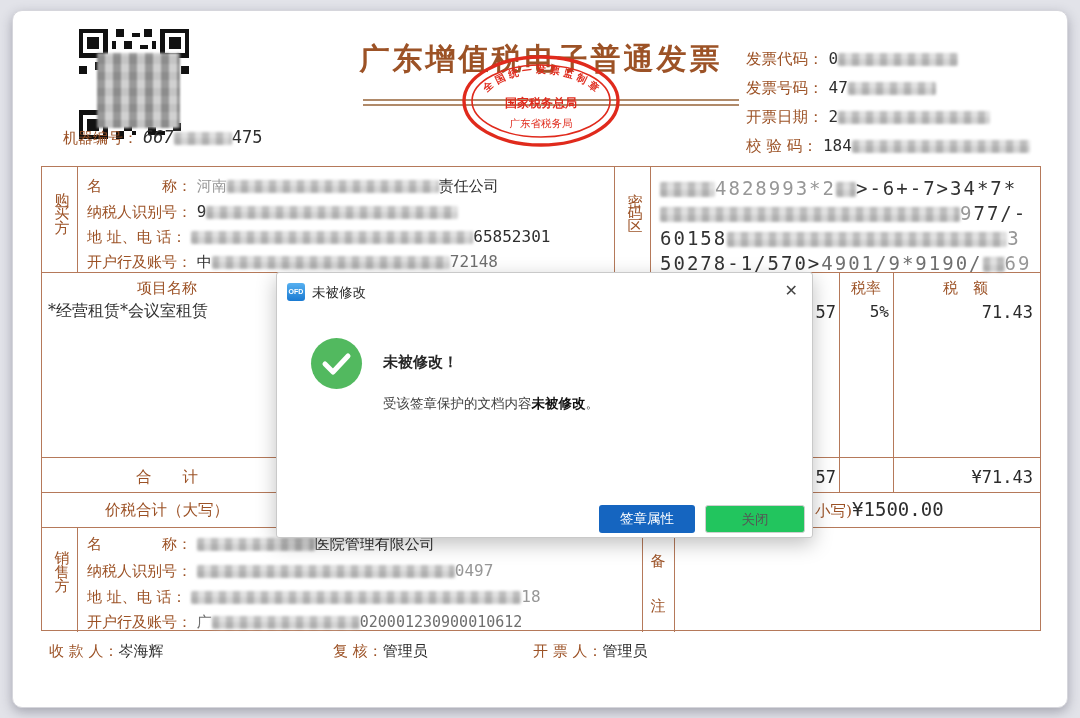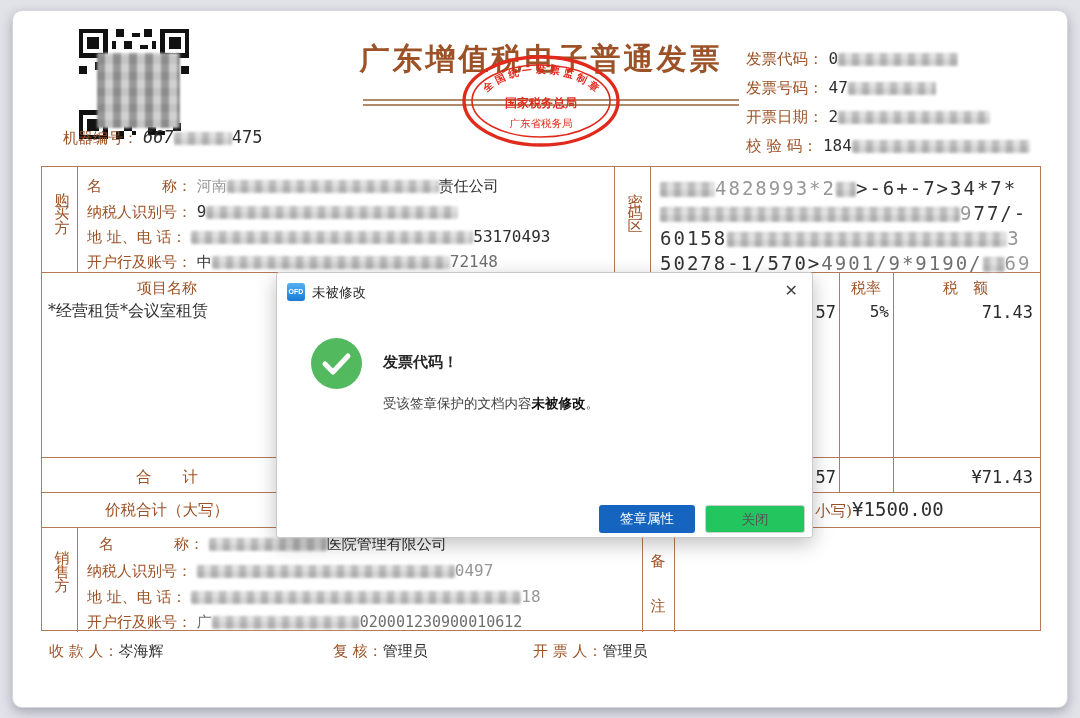--- a/index.html
+++ b/index.html
@@ -193,21 +193,21 @@
     <div class="cell-line" style="left:45px; top:10px;">
       <span class="lab">名　　　　称：</span>
       <span class="val faint">河南</span><span class="rd" style="width:212px;"></span><span class="val">责任公司</span>
     </div>
     <div class="cell-line" style="left:45px; top:35px;">
       <span class="lab">纳税人识别号：</span>
       <span class="mono" style="font-size:16px;">9</span><span class="rd" style="width:252px;"></span>
     </div>
     <div class="cell-line" style="left:45px; top:60px;">
       <span class="lab">地 址、电 话：</span>
-      <span class="rd" style="width:282px;"></span><span class="mono" style="font-size:16px;">53170493</span>
+      <span class="rd" style="width:282px;"></span><span class="mono" style="font-size:16px;">65852301</span>
     </div>
     <div class="cell-line" style="left:45px; top:85px;">
       <span class="lab">开户行及账号：</span>
       <span class="val">中</span><span class="rd" style="width:238px;"></span><span class="mono mid" style="font-size:16px;">72148</span>
     </div>
 
     <div class="vside" style="left:583px; top:14px;">密码区</div>
     <div class="pw" style="position:absolute; left:618px; top:10px;">
       <span class="rd" style="width:55px; height:15px;"></span><span class="faint">4828993*2</span><span class="rd" style="width:20px; height:15px;"></span><span>&gt;-6+-7&gt;34*7*</span>
     </div>
@@ -234,21 +234,21 @@
     <div class="num abs" style="left:740px; top:300px; width:54px;">57</div>
     <div class="num abs" style="left:851px; top:300px; width:140px;">¥71.43</div>
 
     <div class="hdr abs" style="left:0; top:333px; width:250px; font-size:15.5px;">价税合计（大写）</div>
     <div class="abs" style="left:773px; top:331px; white-space:nowrap;">
       <span class="lab" style="font-size:15.5px;">小写)</span><span class="mono" style="font-size:19px;">¥1500.00</span>
     </div>
 
     <div class="vside" style="left:10px; top:372px;">销售方</div>
 
-    <div class="cell-line" style="left:45px; top:368px;margin-left:12px;">
+    <div class="cell-line" style="left:45px; top:368px;">
       <span class="lab">名　　　　称：</span>
       <span class="rd" style="width:118px;"></span><span class="val">医院管理有限公司</span>
     </div>
     <div class="cell-line" style="left:45px; top:394px;">
       <span class="lab">纳税人识别号：</span>
       <span class="rd" style="width:258px;"></span><span class="mono faint" style="font-size:16px;">0497</span>
     </div>
     <div class="cell-line" style="left:45px; top:420px;">
       <span class="lab">地 址、电 话：</span>
       <span class="rd" style="width:330px;"></span><span class="mono faint" style="font-size:16px;">18</span>
@@ -275,21 +275,21 @@
     <div class="dlg-icon">OFD</div>
     <div class="dlg-title">未被修改</div>
     <div class="dlg-close">✕</div>
 
     <div class="check-circle">
       <svg width="51" height="51" viewBox="0 0 51 51">
         <polyline points="14,26 22,34 37,18" fill="none" stroke="#fff" stroke-width="5" stroke-linecap="round" stroke-linejoin="round"></polyline>
       </svg>
     </div>
 
-    <div class="dlg-h">发票代码！</div>
+    <div class="dlg-h">未被修改！</div>
 
     <div class="dlg-p" style="top:122px;">
       <span>受该签章保护的文档内容</span><b>未被修改</b><span>。</span>
     </div>
 
     <div class="btn btn-primary">签章属性</div>
     <div class="btn btn-secondary">关闭</div>
   </div>
 
 </div>

